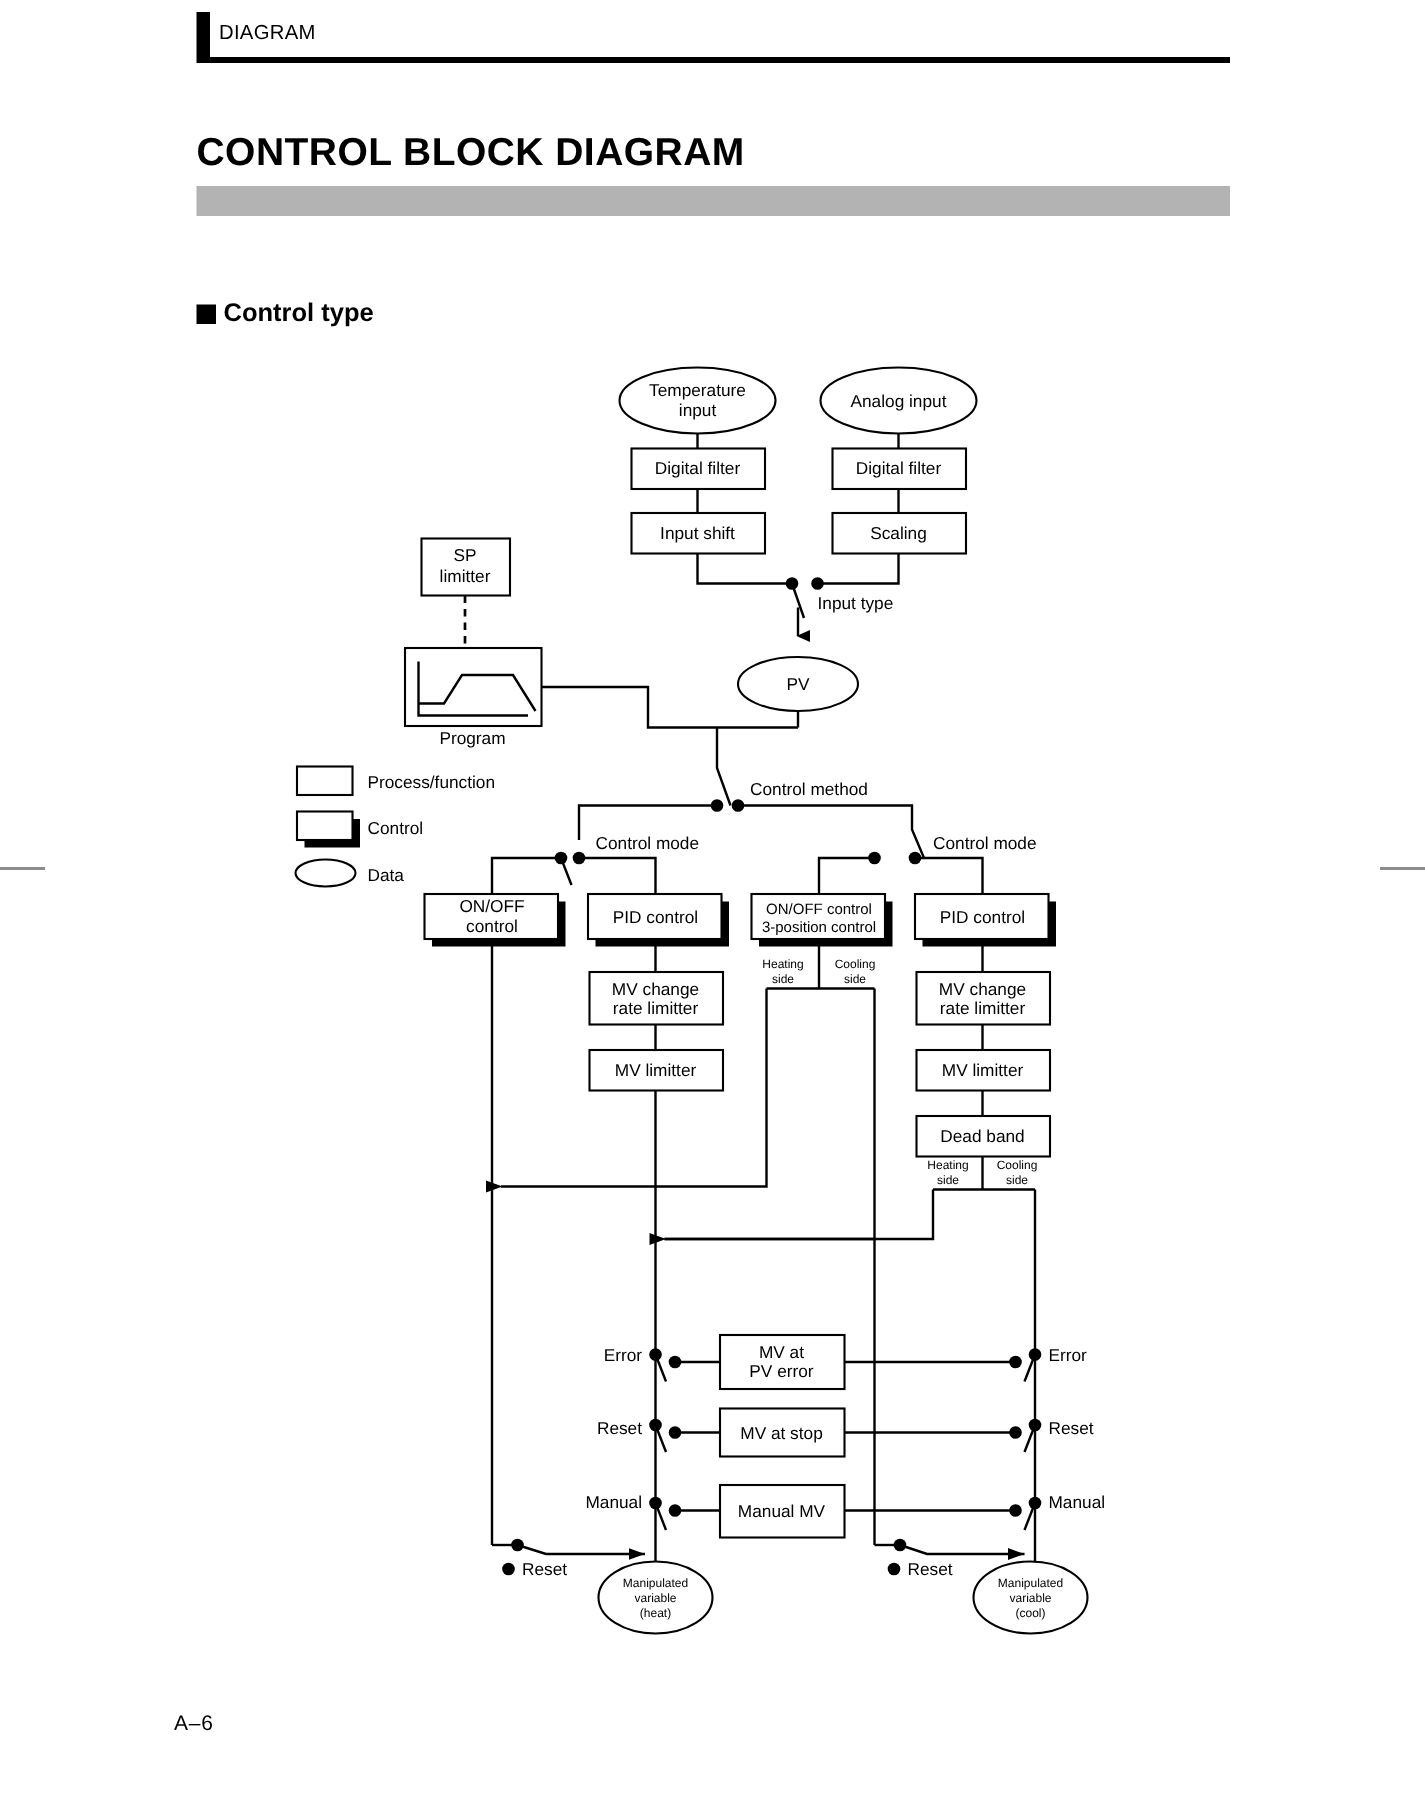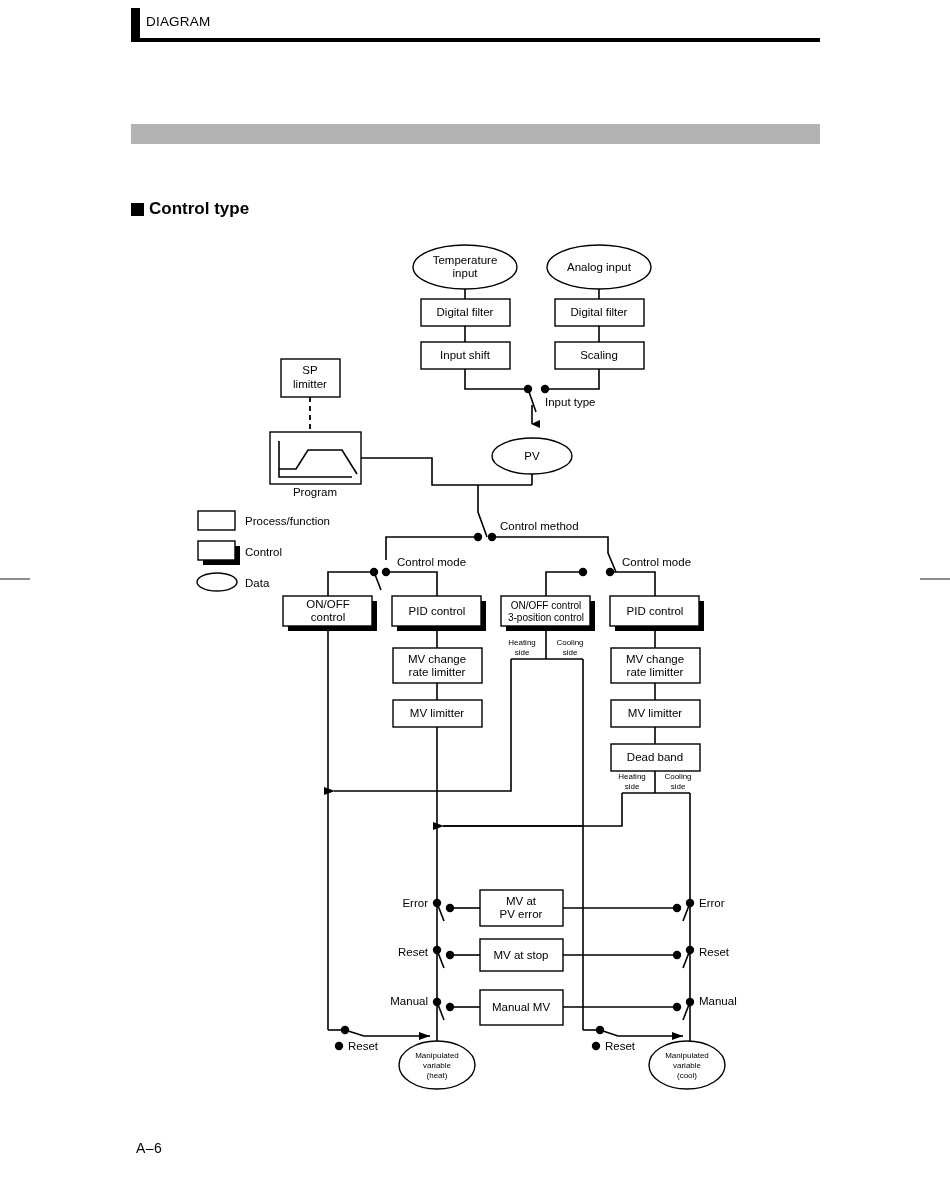--- a/index.html
+++ b/index.html
@@ -19,21 +19,21 @@
 
   #section-square { position:absolute; left:131px; top:203px; width:13px; height:13px; background:#000; }
   #section-heading { position:absolute; left:149px; top:199px; font-size:17px; font-weight:bold; }
 
   
   .crop-mark { position:absolute; top:578px; height:2px; background:#8c8c8c; }
   #crop-left  { left:0px;   width:30px; }
   #crop-right { left:920px; width:30px; }
 
   
-  #page-number { position:absolute; left:136px; top:1140px; font-size:14px; letter-spacing:.5px; }
+  #page-number { position:absolute; left:116px; top:1140px; font-size:14px; letter-spacing:.5px; }
 
   
   #diagram { position:absolute; left:0; top:0; width:950px; height:1196px; }
   #diagram text { font-family:"Liberation Sans", sans-serif; fill:#000; }
   .t  { font-size:11.5px; text-anchor:middle; }
   .ts { font-size:10px;   text-anchor:middle; }
   .tl { font-size:11.5px; text-anchor:start; }
   .tr { font-size:11.5px; text-anchor:end; }
   .tn { font-size:8px;    text-anchor:middle; }
   .box   { fill:#ffffff; stroke:#000; stroke-width:1.4; }
@@ -45,20 +45,21 @@
 </style>
 </head>
 <body>
 
 <div class="page">
 
   <div id="appendix-bar"></div>
   <div id="appendix-label">DIAGRAM</div>
   <div id="header-rule"></div>
 
+  <div id="page-title">CONTROL BLOCK DIAGRAM</div>
   <div id="title-band"></div>
 
   <div id="section-square"></div>
   <div id="section-heading">Control type</div>
 
   <div class="crop-mark" id="crop-left"></div>
   <div class="crop-mark" id="crop-right"></div>
 
   <div id="page-number">A–6</div>
 

